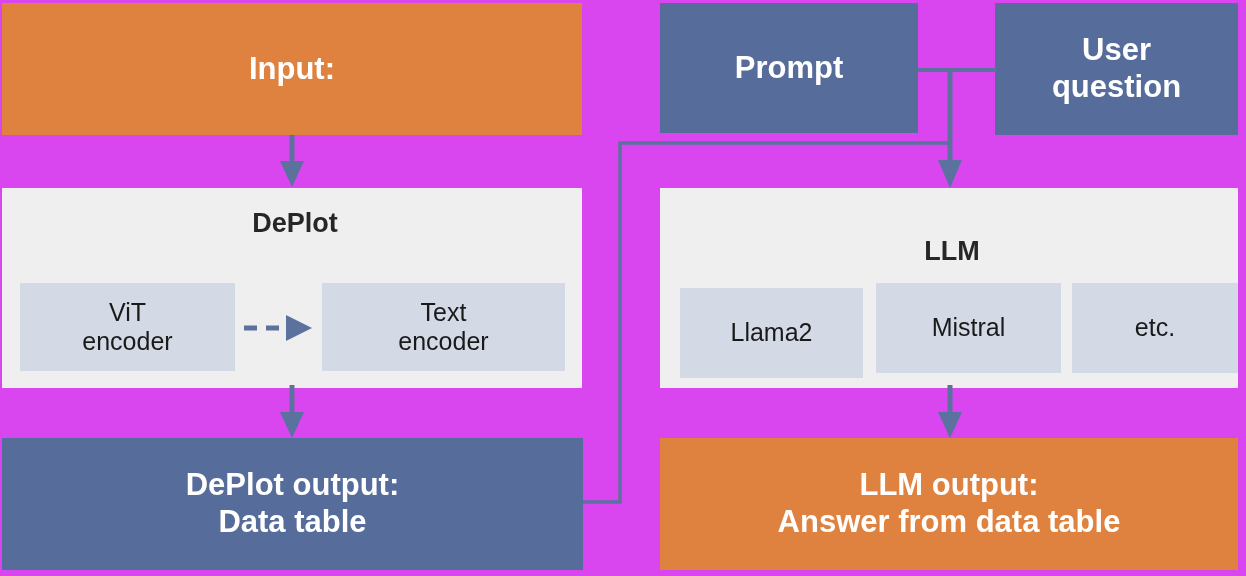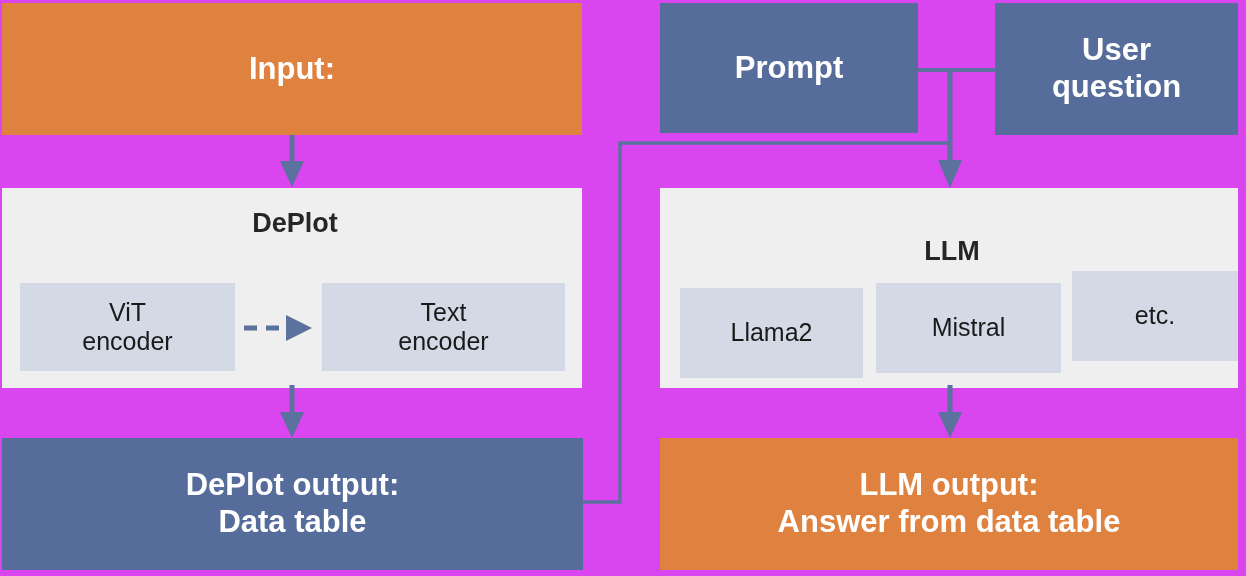--- a/index.html
+++ b/index.html
@@ -164,21 +164,21 @@
     <div class="panel-title" style="top:20px;margin-top:28px;">LLM</div>
 
     <div class="sub-box" style="left:20px; top:100px; width:183px; height:90px;">
       <div>Llama2</div>
     </div>
 
     <div class="sub-box" style="left:216px; top:95px; width:185px; height:90px;">
       <div>Mistral</div>
     </div>
 
-    <div class="sub-box" style="left:412px; top:83px; width:166px; height:90px;">
+    <div class="sub-box" style="left:412px; top:95px; width:166px; height:90px;">
       <div>etc.</div>
     </div>
   </div>
 
   <svg class="arrow-svg" style="left:935px; top:385px; width:30px; height:55px;" viewBox="0 0 30 55">
     <path d="M15,0 L15,31" stroke="#5B719E" stroke-width="5" fill="none"></path>
     <path d="M3,27 L27,27 L15,53 Z" fill="#5B719E"></path>
   </svg>
 
   <div class="box box-orange big-label" style="left:660px; top:438px; width:578px; height:132px;">

